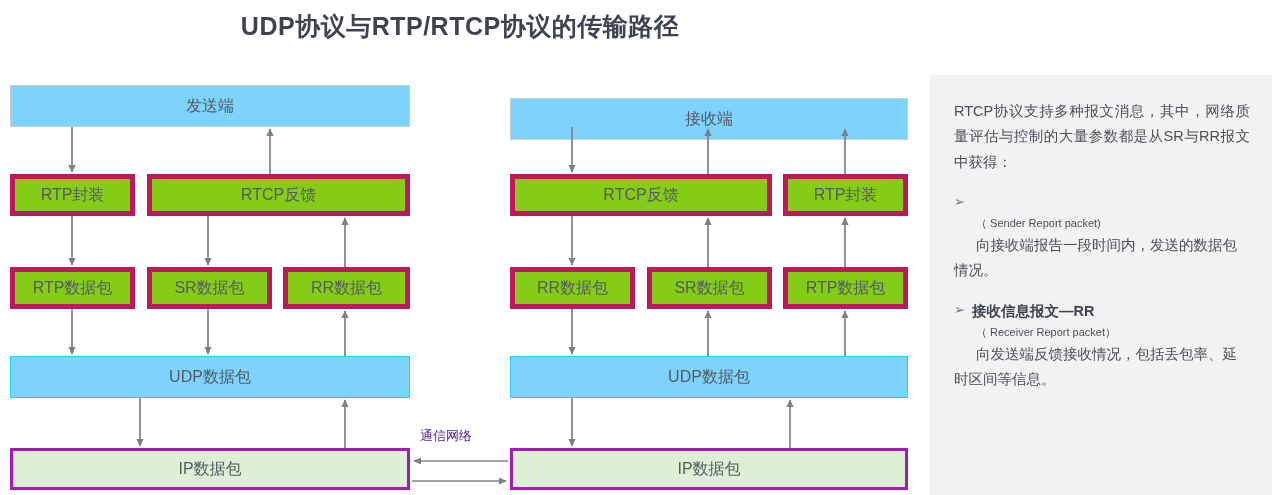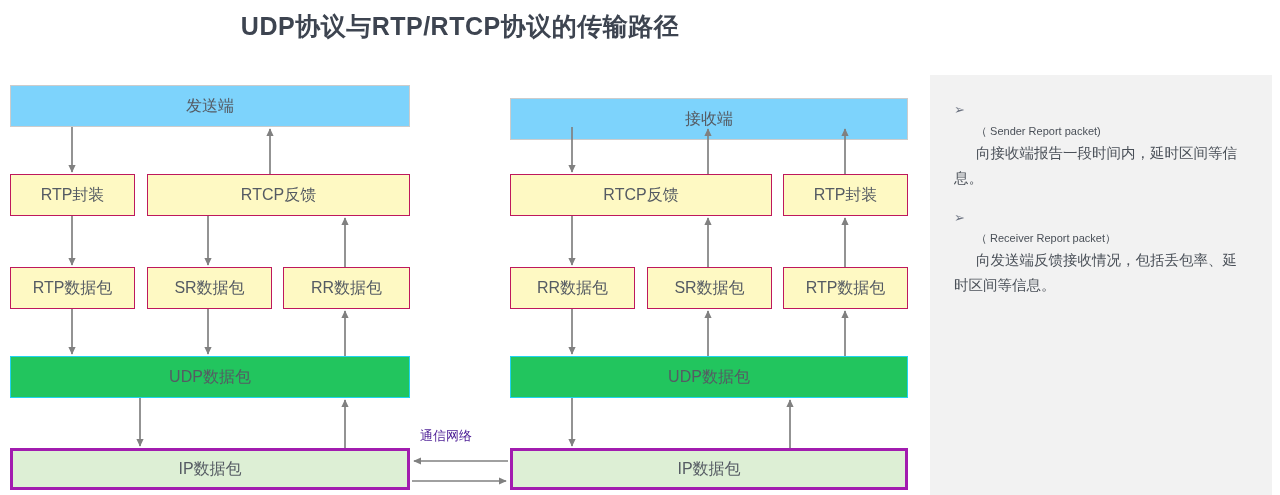--- a/index.html
+++ b/index.html
@@ -14,22 +14,22 @@
     letter-spacing:0.5px;
   }
   .diagram{position:absolute;top:0;left:0;width:920px;height:495px;}
 
   .node{
     position:absolute;box-sizing:border-box;
     display:flex;align-items:center;justify-content:center;
     font-size:16px;color:#555b63;white-space:nowrap;
   }
   .node.endpoint{background:#7dd3fc;border:1px solid #cccccc;}
-  .node.greenbox{background:#fef9c3;border:1px solid #be185d;}
-  .node.udpbox{background:#22c55e;border:1px solid #22d3f0;}
+  .node.greenbox{background:#84cc16;border:5px solid #be185d;}
+  .node.udpbox{background:#7dd3fc;border:1px solid #22d3f0;}
   .node.ipbox{background:#ddefd5;border:3px solid #a21caf;}
 
   .net-label{
     position:absolute;font-size:13px;color:#4c1d95;white-space:nowrap;
     text-align:left;
   }
 
   svg.arrows{position:absolute;left:0;top:0;width:920px;height:495px;
     pointer-events:none;overflow:visible;}
 
@@ -175,29 +175,31 @@
       <line x1="790" y1="448" x2="790" y2="400"></line>
 
       <line x1="508" y1="461" x2="414" y2="461"></line>
 
       <line x1="412" y1="481" x2="506" y2="481"></line>
     </g>
   </svg>
 </div>
 
 <div id="side-panel">
+  <p class="sp-para">RTCP协议支持多种报文消息，其中，网络质量评估与控制的大量参数都是从SR与RR报文中获得：</p>
 
   <div class="sp-item">
     <div class="sp-head">
       <span class="sp-bullet">➢</span>
     </div>
     <p class="sp-sub">（ Sender Report packet)</p>
-    <p class="sp-body">向接收端报告一段时间内，延时区间等信息。</p>
+    <p class="sp-body">向接收端报告一段时间内，发送的数据包情况。</p>
   </div>
 
   <div class="sp-item" style="margin-top:16px;">
     <div class="sp-head">
       <span class="sp-bullet">➢</span>
+      <span>接收信息报文—RR</span>
     </div>
     <p class="sp-sub">（ Receiver Report packet）</p>
     <p class="sp-body">向发送端反馈接收情况，包括丢包率、延时区间等信息。</p>
   </div>
 </div>
 
 </body></html>

